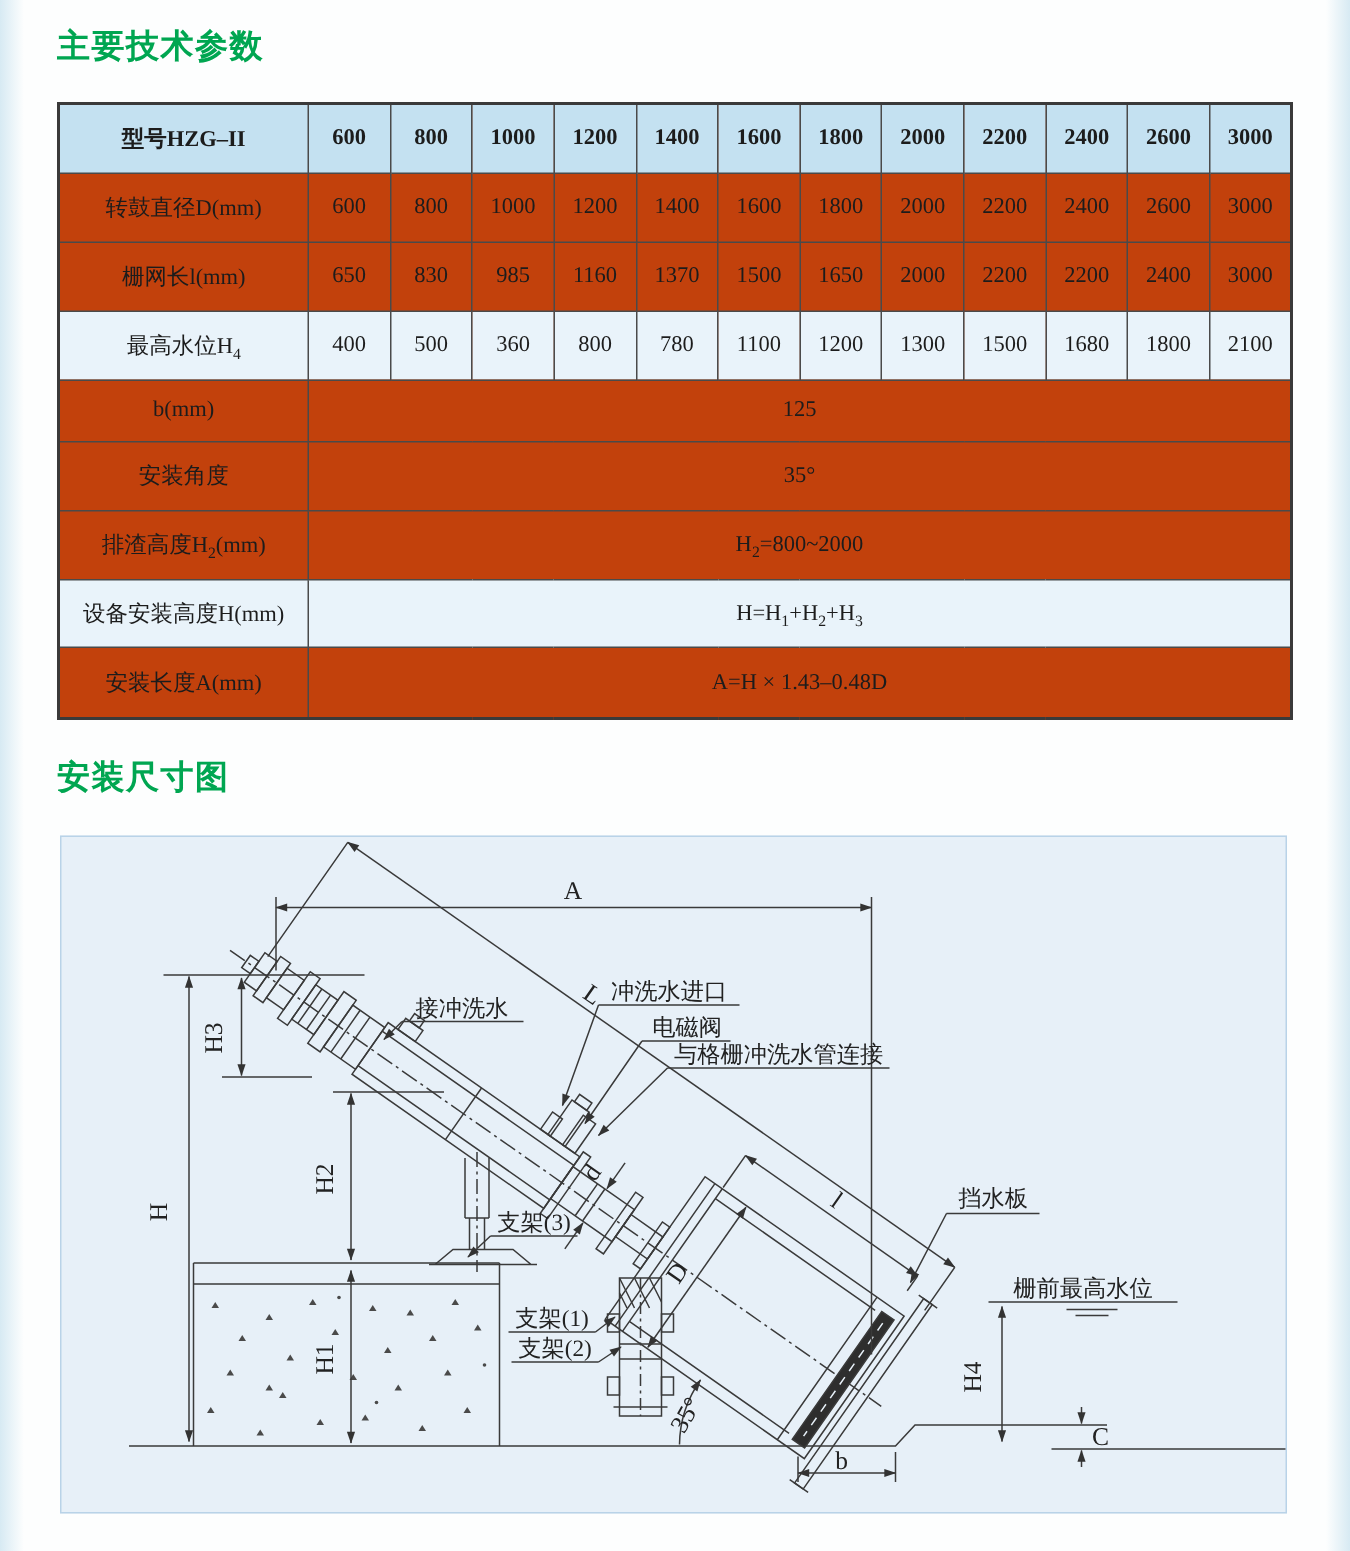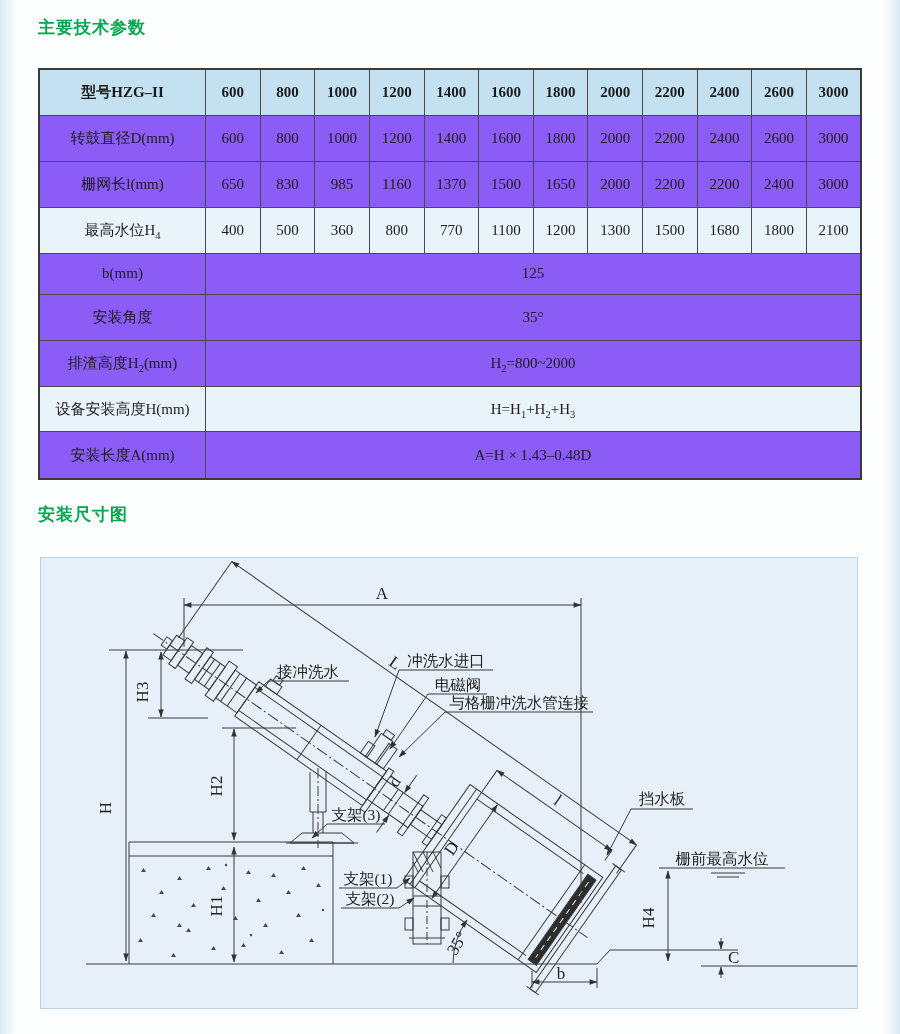--- a/index.html
+++ b/index.html
@@ -3,28 +3,28 @@
 <meta charset="utf-8">
 <style>
   html,body{margin:0;padding:0;}
   body{
     width:900px;height:1034px;position:relative;overflow:hidden;
     background:linear-gradient(to right,#d7eaf3 0px,#fdfefe 16px,#fdfefe 884px,#d7eaf3 900px);
     font-family:"Liberation Serif", serif;color:#1c1c1c;
   }
   .sec-title{
     position:absolute;left:38px;font-family:"Liberation Sans",sans-serif;
-    font-weight:bold;font-size:17px;color:#00a651;letter-spacing:1px;
+    font-weight:bold;font-size:22px;color:#00a651;letter-spacing:1px;
   }
   #title1{top:16px;}
   #title2{top:503px;}
   table.params{
     position:absolute;left:38px;top:68px;width:824px;height:412px;
     border-collapse:collapse;table-layout:fixed;
-    border:2px solid #3a3a3a;background:#8b5cf6;
+    border:2px solid #3a3a3a;background:#c2410c;
   }
   table.params td,table.params th{
     border:1px solid #4a4a4a;text-align:center;vertical-align:middle;
     font-size:15px;padding:0;font-weight:normal;
   }
   table.params th{font-weight:bold;}
   table.params .lbl{width:165px;}
   tr.hdr{background:#c4e1f1;}
   tr.alt{background:#e9f3fa;}
   sub{font-size:70%;line-height:0;}
@@ -87,21 +87,21 @@
     <td>2200</td>
     <td>2400</td>
     <td>3000</td>
   </tr>
   <tr class="alt">
     <td class="lbl">最高水位H<sub>4</sub></td>
     <td>400</td>
     <td>500</td>
     <td>360</td>
     <td>800</td>
-    <td>770</td>
+    <td>780</td>
     <td>1100</td>
     <td>1200</td>
     <td>1300</td>
     <td>1500</td>
     <td>1680</td>
     <td>1800</td>
     <td>2100</td>
   </tr>
   <tr>
     <td class="lbl">b(mm)</td>

